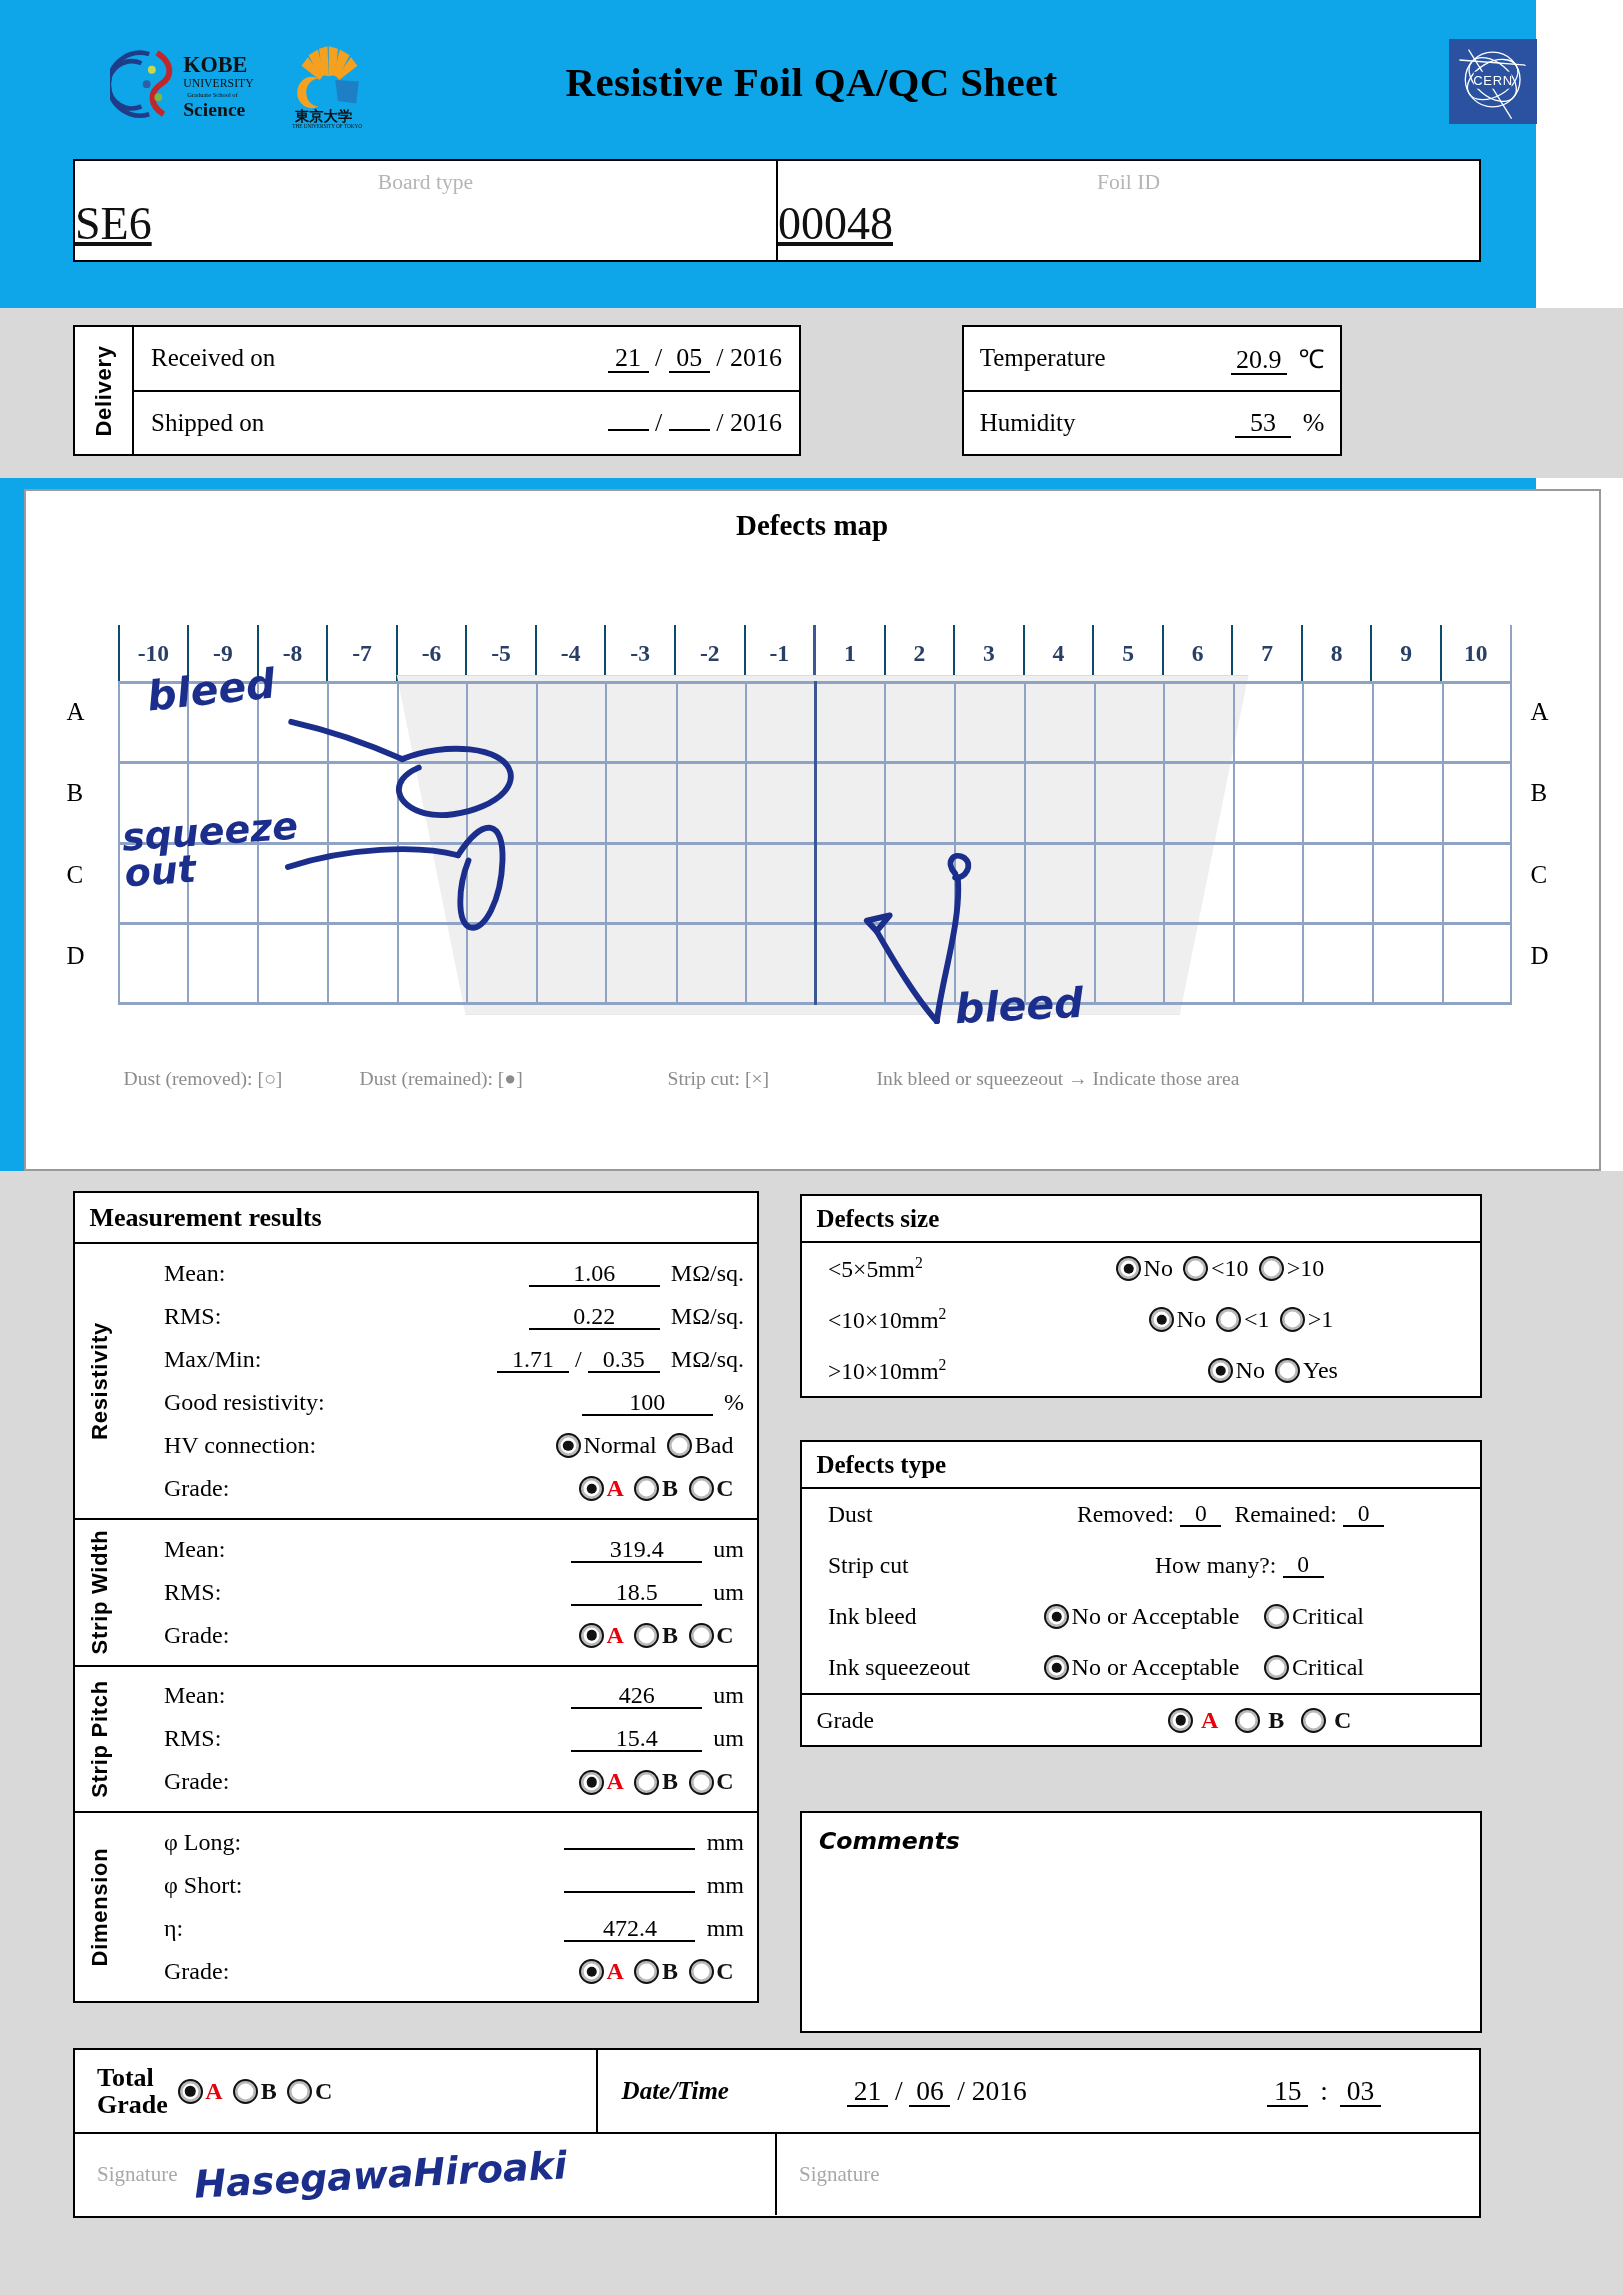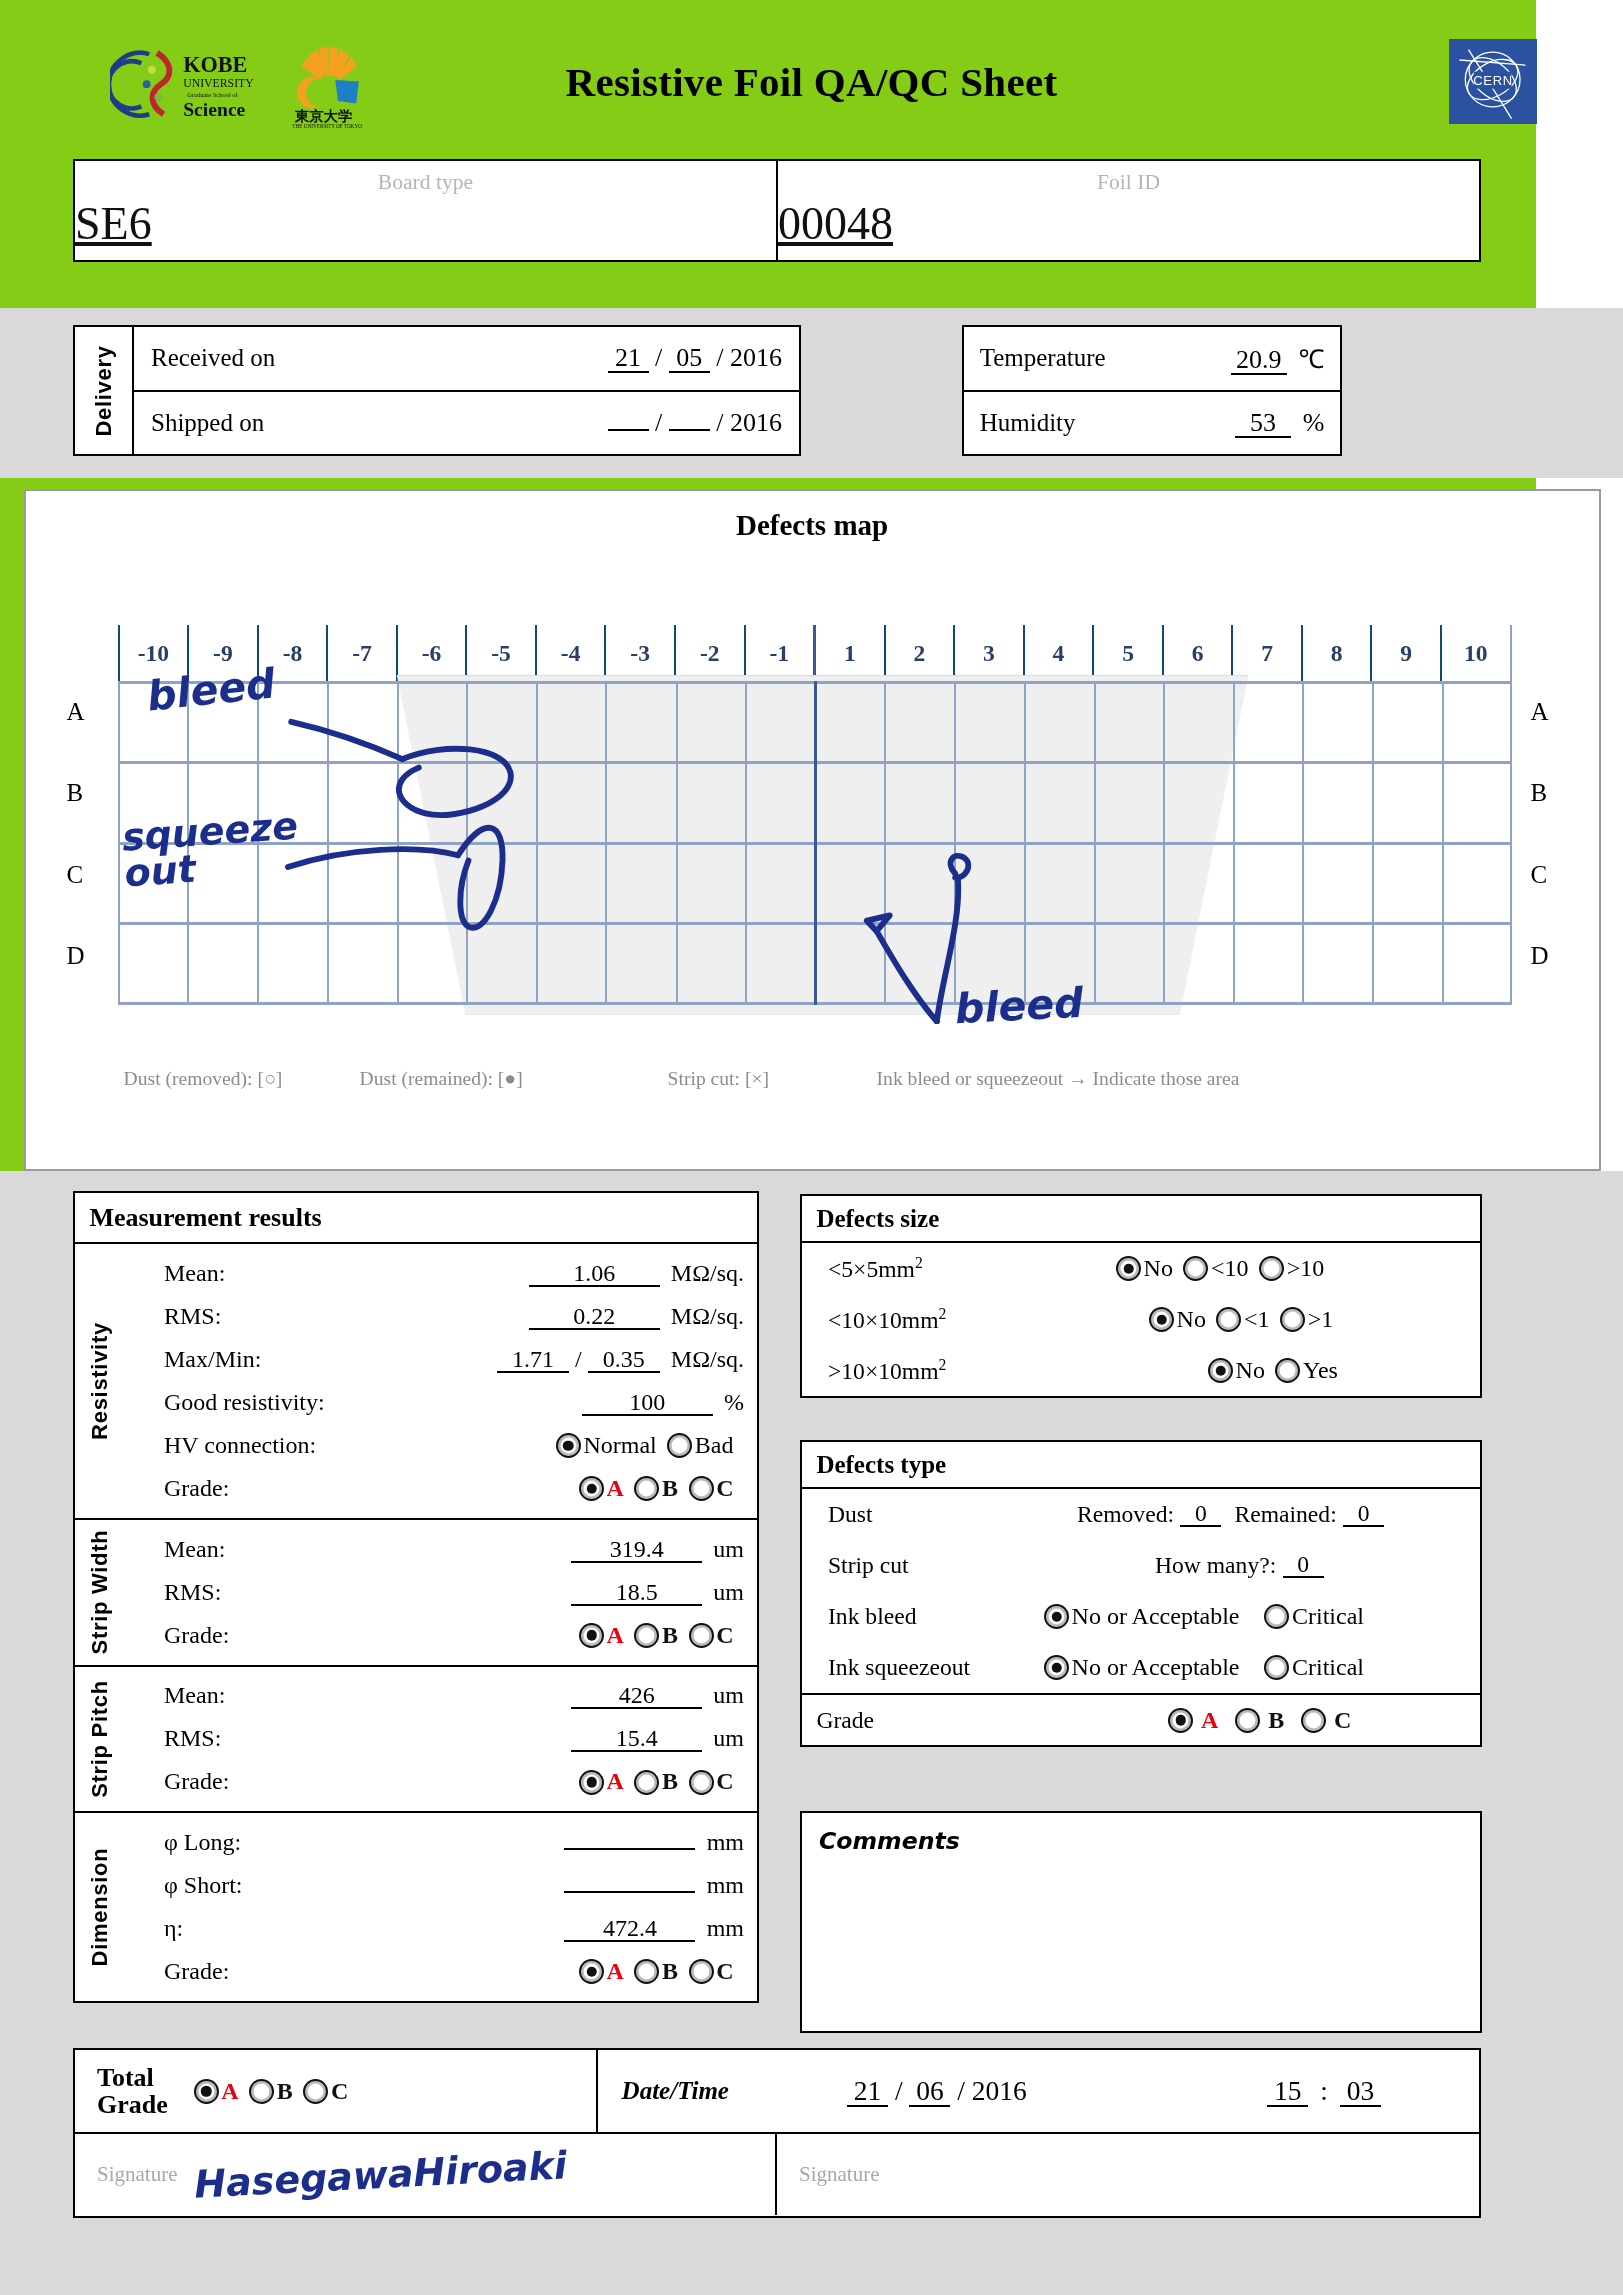--- a/index.html
+++ b/index.html
@@ -1,21 +1,21 @@
 <!DOCTYPE html>
 <html style="font-size:10.5px"><head>
 <meta charset="utf-8">
 <style>
   * { box-sizing: border-box; margin: 0; padding: 0; }
   html, body {
     width: 1623px; height: 2295px;
     background: #ffffff;
     font-family: "Liberation Serif", serif;
   }
-  .page { position: relative; width: 1536px; height: 2295px; background:#84cc16; }
+  .page { position: relative; width: 1536px; height: 2295px; background:#0ea5e9; }
 
   
   .header { position:relative; height: 136px; }
   .logo-kobe { position:absolute; left:110px; top:41px; width:170px; height:85px; }
   .logo-utokyo { position:absolute; left:278px; top:41px; width:101px; height:88px; }
   .doc-title {
     position:absolute; left:0; top:58px; width:1623px; text-align:center;
     font-size:41px; font-weight:bold; letter-spacing:0.3px;
   }
   .logo-cern {
@@ -223,21 +223,21 @@
   
   .footer {
     position:absolute; left:73px; top:2048px; width:1408px; height:170px;
     border:2.6px solid #000; background:#fff;
   }
   .frow1 { display:flex; height:84px; border-bottom:2.6px solid #000; }
   .fc-total {
     width:523px; border-right:2.6px solid #000; display:flex; align-items:center;
     padding-left:22px;
   }
-  .totallbl { font-size:26px; font-weight:bold; line-height:1.05; margin-right:26px; }
+  .totallbl { font-size:26px; font-weight:bold; line-height:1.05; margin-right:10px; }
   .fc-date { flex:1; display:flex; align-items:center; padding-left:23.6px; position:relative; }
   .datelbl { font-size:25px; font-weight:bold;font-style:italic; }
   .dateval { position:absolute; left:249px; font-size:27.5px; white-space:nowrap; }
   .timeval { position:absolute; right:98px; font-size:27.5px; white-space:nowrap; }
 
   .frow2 { display:flex; height:81px; }
   .fsig { width:703px; border-right:2.6px solid #000; display:flex; align-items:center;
           padding-left:22px; position:relative; }
   .fsig:last-child { border-right:none; }
   .siglbl { font-size:21px; color:#a8a8a8; }

